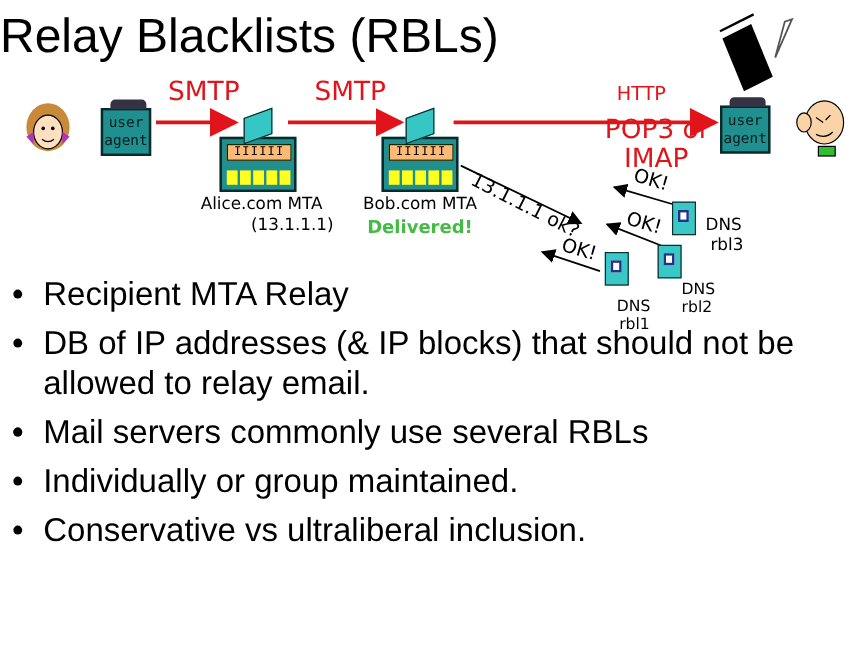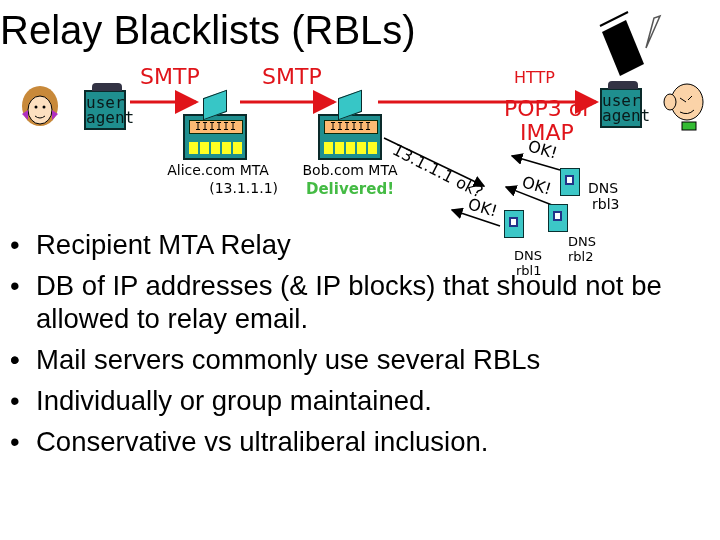--- a/index.html
+++ b/index.html
@@ -1,21 +1,21 @@
 <!DOCTYPE html>
 <html><head>
 <meta charset="utf-8">
 <style>
   html, body { margin: 0; padding: 0; background: #ffffff; }
   body { width: 720px; height: 540px; position: relative; overflow: hidden; font-family: "Liberation Sans", sans-serif; }
   .title { position: absolute; left: 0; top: 8px; width: 720px; text-align: left; font-size: 40px; color: #000; padding-right: 30px; box-sizing: border-box; }
   .abs { position: absolute; }
   .red { color: #e0141a; font-family: "DejaVu Sans", sans-serif; }
   .lbl { font-family: "DejaVu Sans", sans-serif; color: #000; }
-  .ua { position: absolute; width: 42px; height: 40px; background: #1f8f8f; border: 2px solid #0a2a2a; color: #0a1a1a; font-family: "DejaVu Sans Mono", monospace; font-size: 16px; text-align: center; line-height: 15px; padding-top: 3px; box-sizing: border-box; }
+  .ua { position: absolute; width: 42px; height: 40px; background: #1f8f8f; border: 2px solid #0a2a2a; color: #0a1a1a; font-family: "DejaVu Sans Mono", monospace; font-size: 12px; text-align: center; line-height: 15px; padding-top: 3px; box-sizing: border-box; }
   .ua .lid { position:absolute; left: 6px; top: -9px; width: 30px; height: 8px; background: #334; border-radius: 4px 4px 0 0; }
   .mta { position: absolute; width: 64px; height: 46px; background: #1f8f8f; border: 2px solid #0a2a2a; box-sizing: border-box; }
   .mta .bar { position: absolute; left: 4px; top: 4px; width: 52px; height: 12px; background: #fdba74; border: 1px solid #0a2a0a; font-family: "DejaVu Sans Mono", monospace; font-size: 10px; line-height: 11px; text-align: center; letter-spacing: 1px; }
   .mta .slots { position: absolute; left: 4px; bottom: 4px; display: flex; gap: 2px; }
   .mta .slots span { width: 9px; height: 12px; background: #ffff22; display: block; }
   .mta .top { position: absolute; left: 18px; top: -22px; width: 24px; height: 22px; background: #37c6c6; border: 1px solid #0a2a2a; box-sizing: border-box; transform: skewY(-20deg); }
   .srv { position: absolute; width: 20px; height: 28px; background: #3cc7c7; border: 1px solid #0a3030; box-sizing: border-box; }
   .srv::before { content: ""; position: absolute; left: 4px; top: 6px; width: 9px; height: 10px; background: #fff; border: 2px solid #223388; box-sizing: border-box; }
   .bullets { position: absolute; left: 8px; top: 228px; width: 710px; }
   .bl { position: relative; font-size: 27.5px; line-height: 33px; color: #000; padding-left: 28px; margin-bottom: 8px; }

